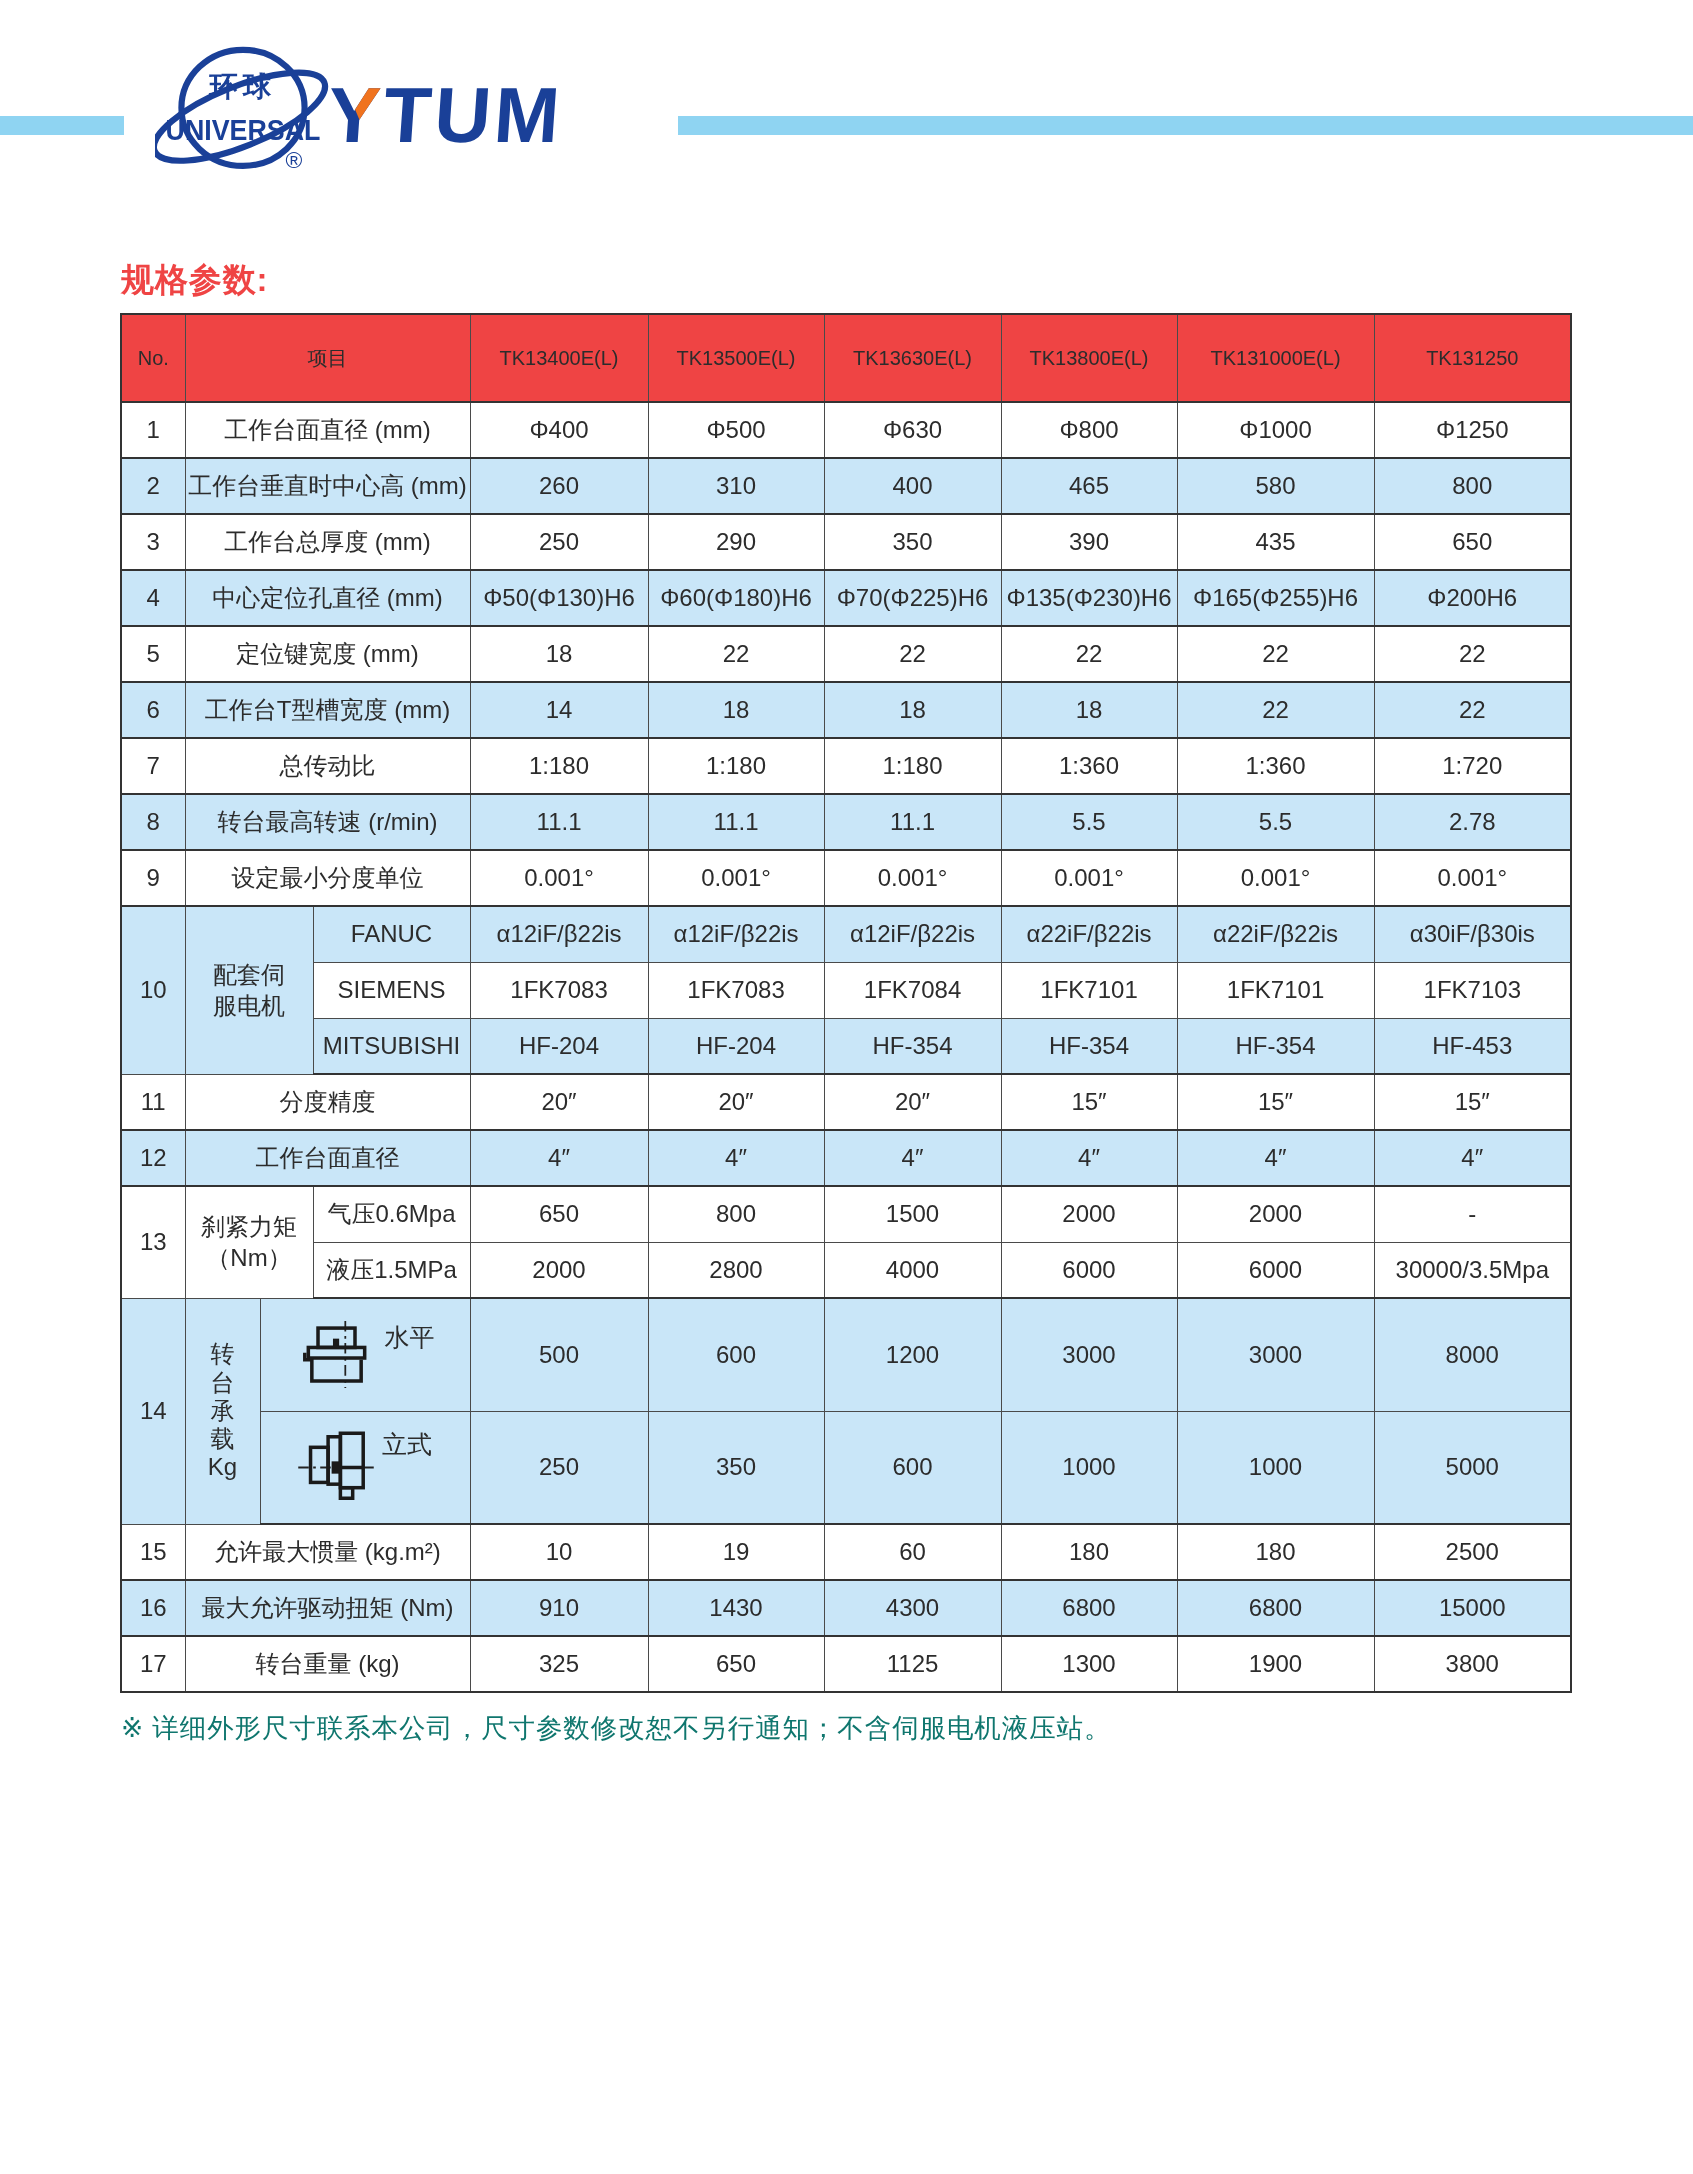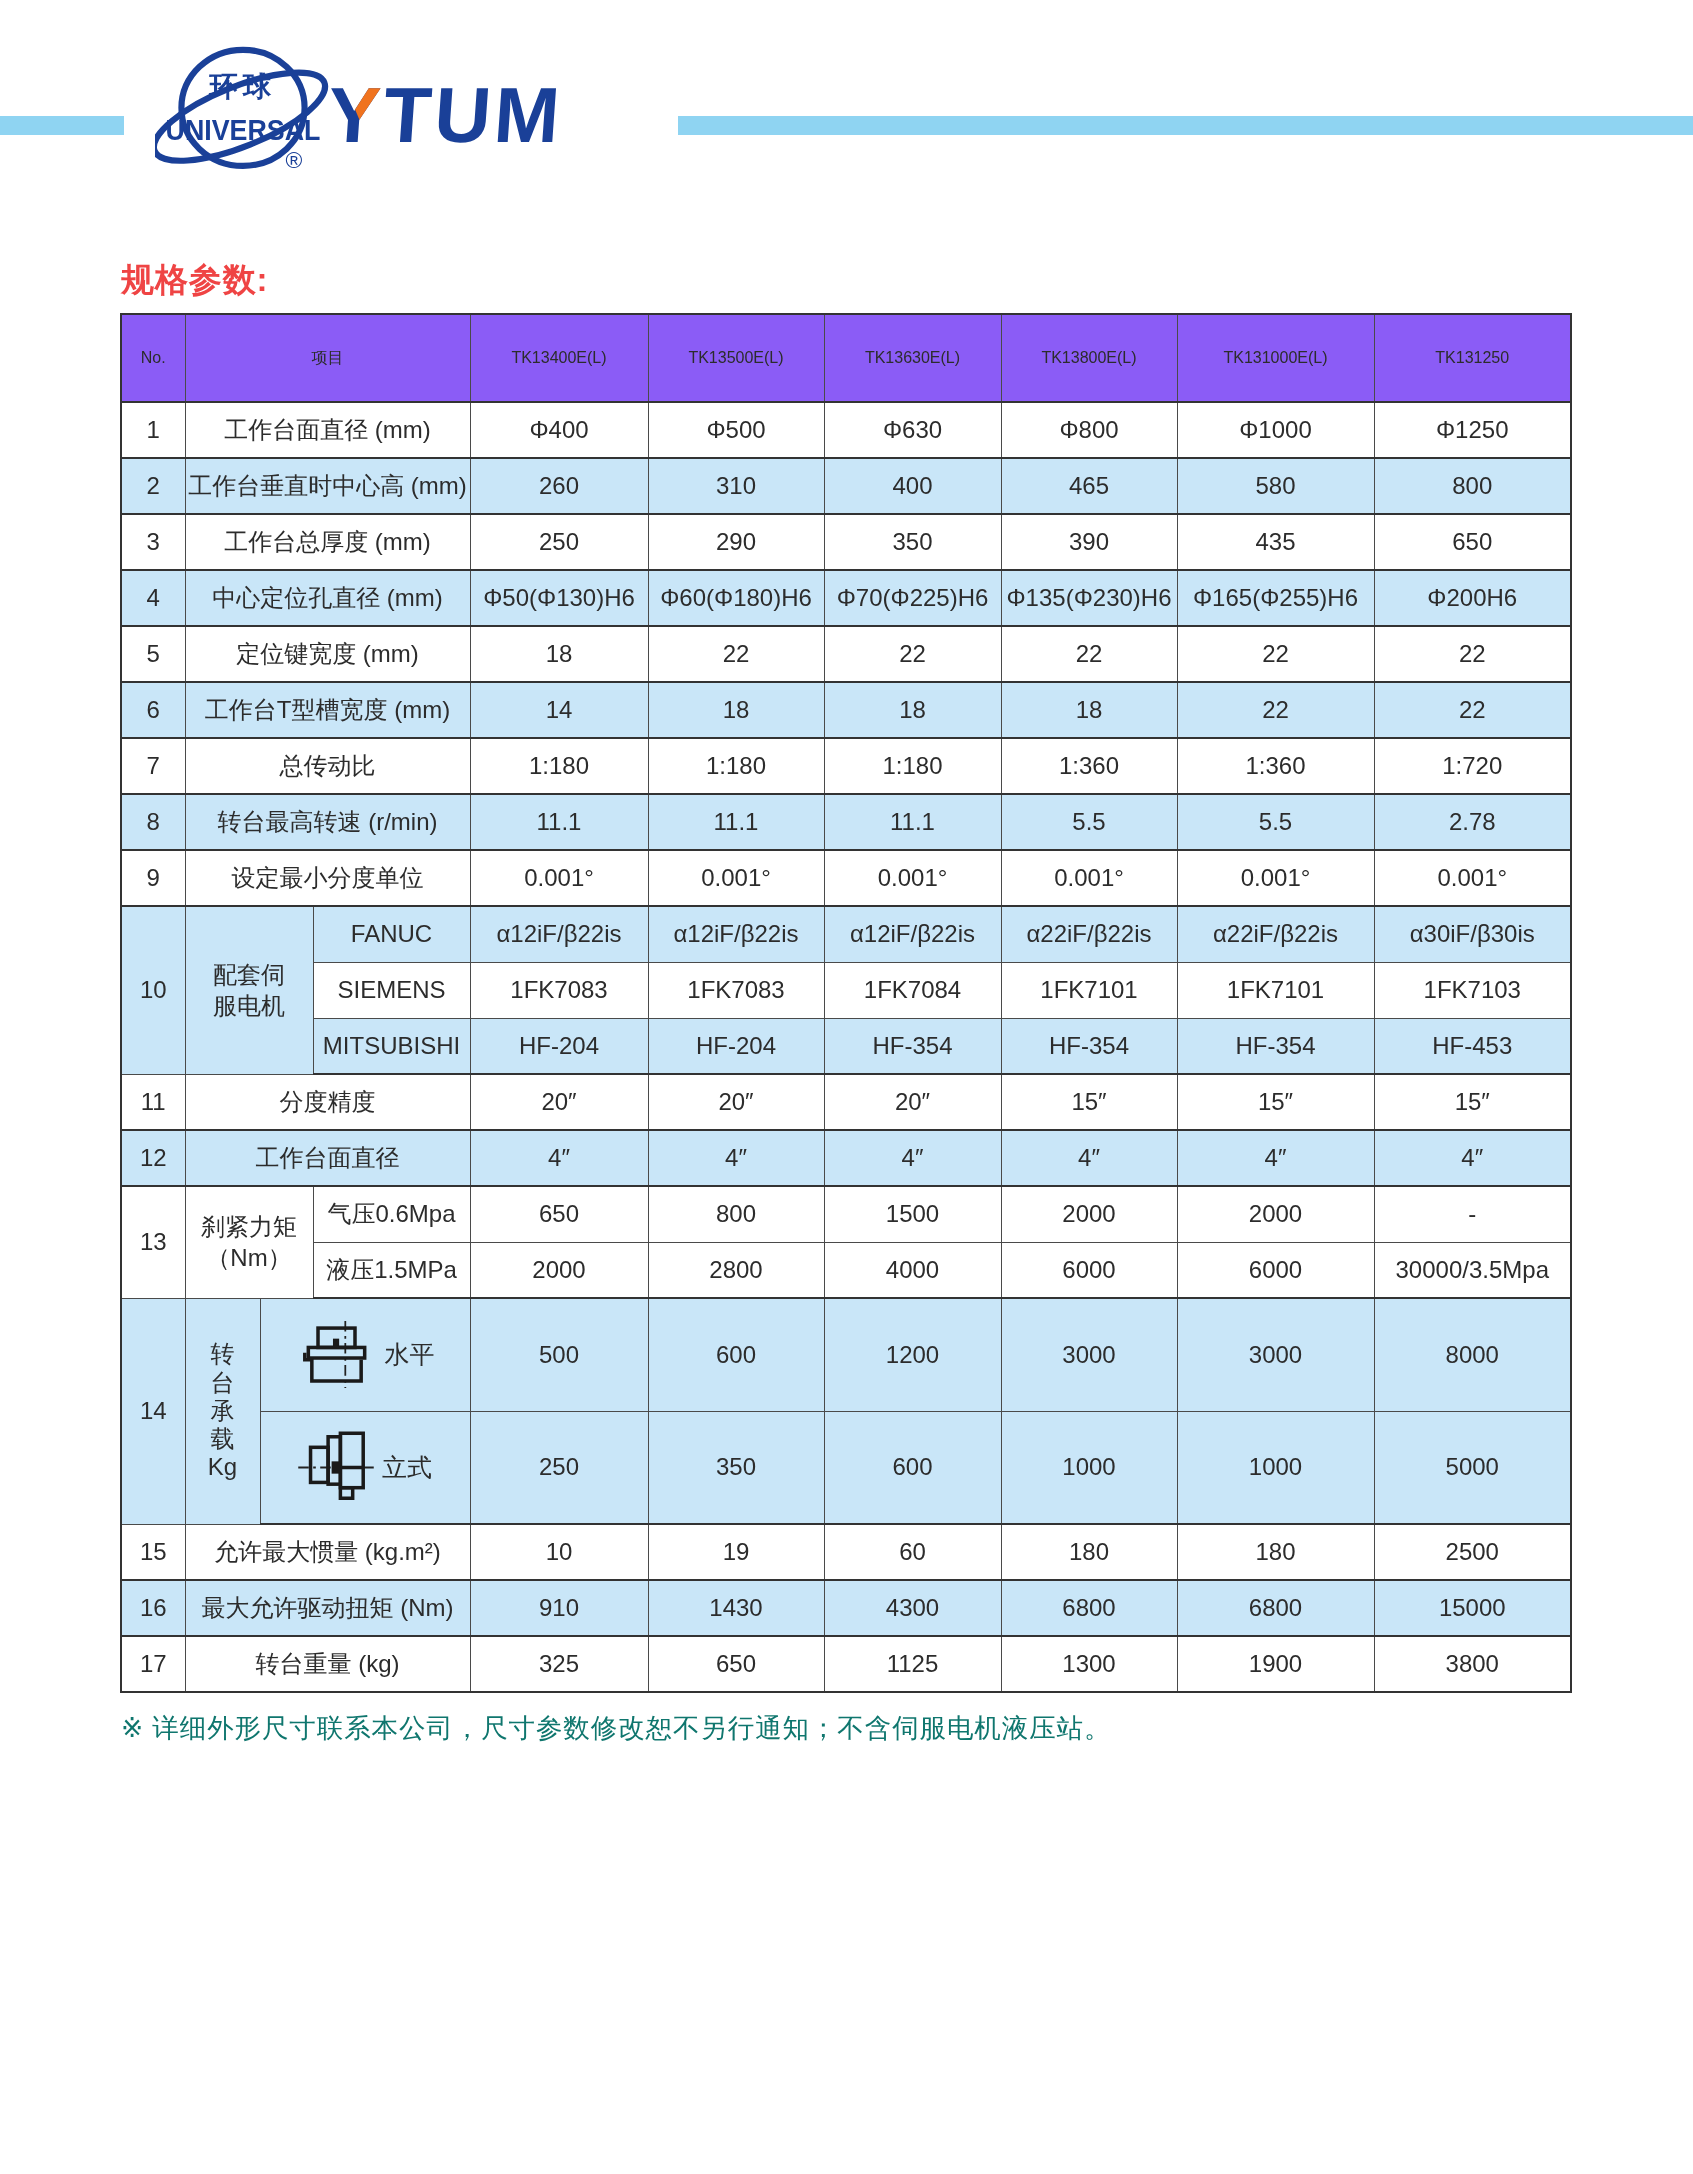--- a/index.html
+++ b/index.html
@@ -32,29 +32,29 @@
     border:2.6px solid #333;
   }
   table.spec tr{height:56px}
   table.spec tr.hrow{height:88px}
   table.spec tr.tall{height:113px}
   table.spec td{
     border:1.8px solid #4a4a4a;text-align:center;vertical-align:middle;
     padding:0;font-size:24px;color:#2c2c2c;overflow:hidden;
   }
   tr.mb > td{border-bottom-width:2.6px;border-bottom-color:#333}
-  tr.hrow td{background:#8b5cf6;border-bottom:2.6px solid #333;font-size:16px}
+  tr.hrow td{background:#ef4444;border-bottom:2.6px solid #333;font-size:20px}
   tr.wh > td{background:#ffffff}
   tr.bl > td{background:#C9E6F8}
   td.lbl{white-space:nowrap}
   td.pre{white-space:pre-line;line-height:1.3}
   td.vert{white-space:pre-line;line-height:1.18;font-size:23px}
   td.sub{font-size:22px}
   td.num{font-size:23px}
-  .mcell{display:flex;align-items:center;justify-content:center;gap:8px}
+  .mcell{display:flex;justify-content:center;gap:8px}
   .mcell span{font-size:25px}
   .icon svg{display:block}
 </style>
 </head>
 <body>
 
 <div class="topbar l"></div>
 <div class="topbar r"></div>
 
 <div class="logo-globe">

